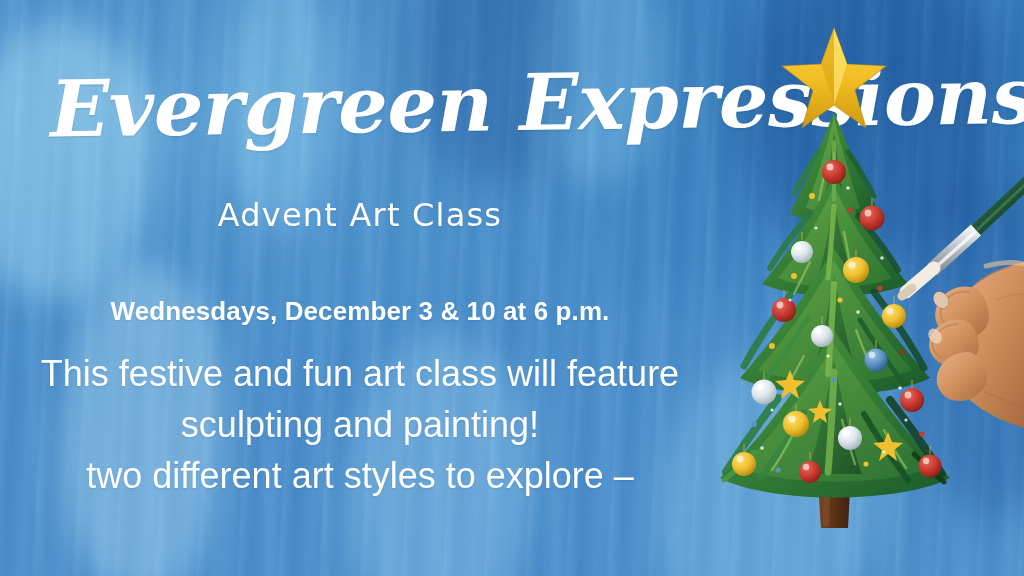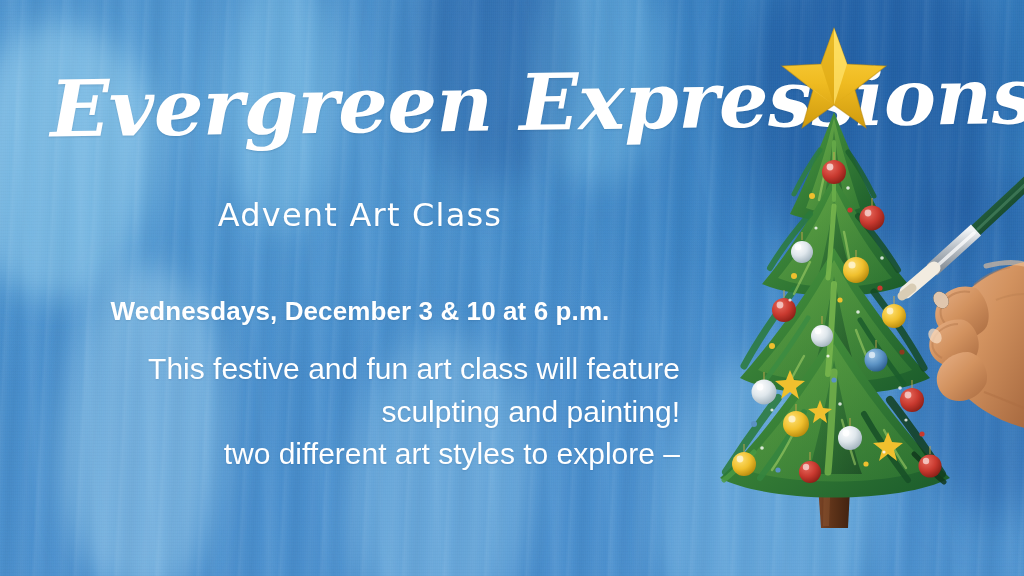--- a/index.html
+++ b/index.html
@@ -122,25 +122,25 @@
     font-weight: 700;
     font-size: 26px;
     letter-spacing: .1px;
     text-shadow: 0 1px 2px rgba(20,60,100,.15);
     margin-top: 12px;
   }
   .body-copy {
     position: absolute;
     left: 40px; top: 348px;
     width: 640px;
-    text-align: right;
+    text-align: center;
     color: #ffffff;
     font-family: "Liberation Sans", sans-serif;
     font-weight: 400;
-    font-size: 30px;
+    font-size: 36px;
     line-height: 1.42;
     text-shadow: 0 1px 2px rgba(20,60,100,.14);
   }
   .body-copy .line { display: block; }
 
   
   .artwork {
     position: absolute;
     right: 0; top: 0;
     width: 380px;

